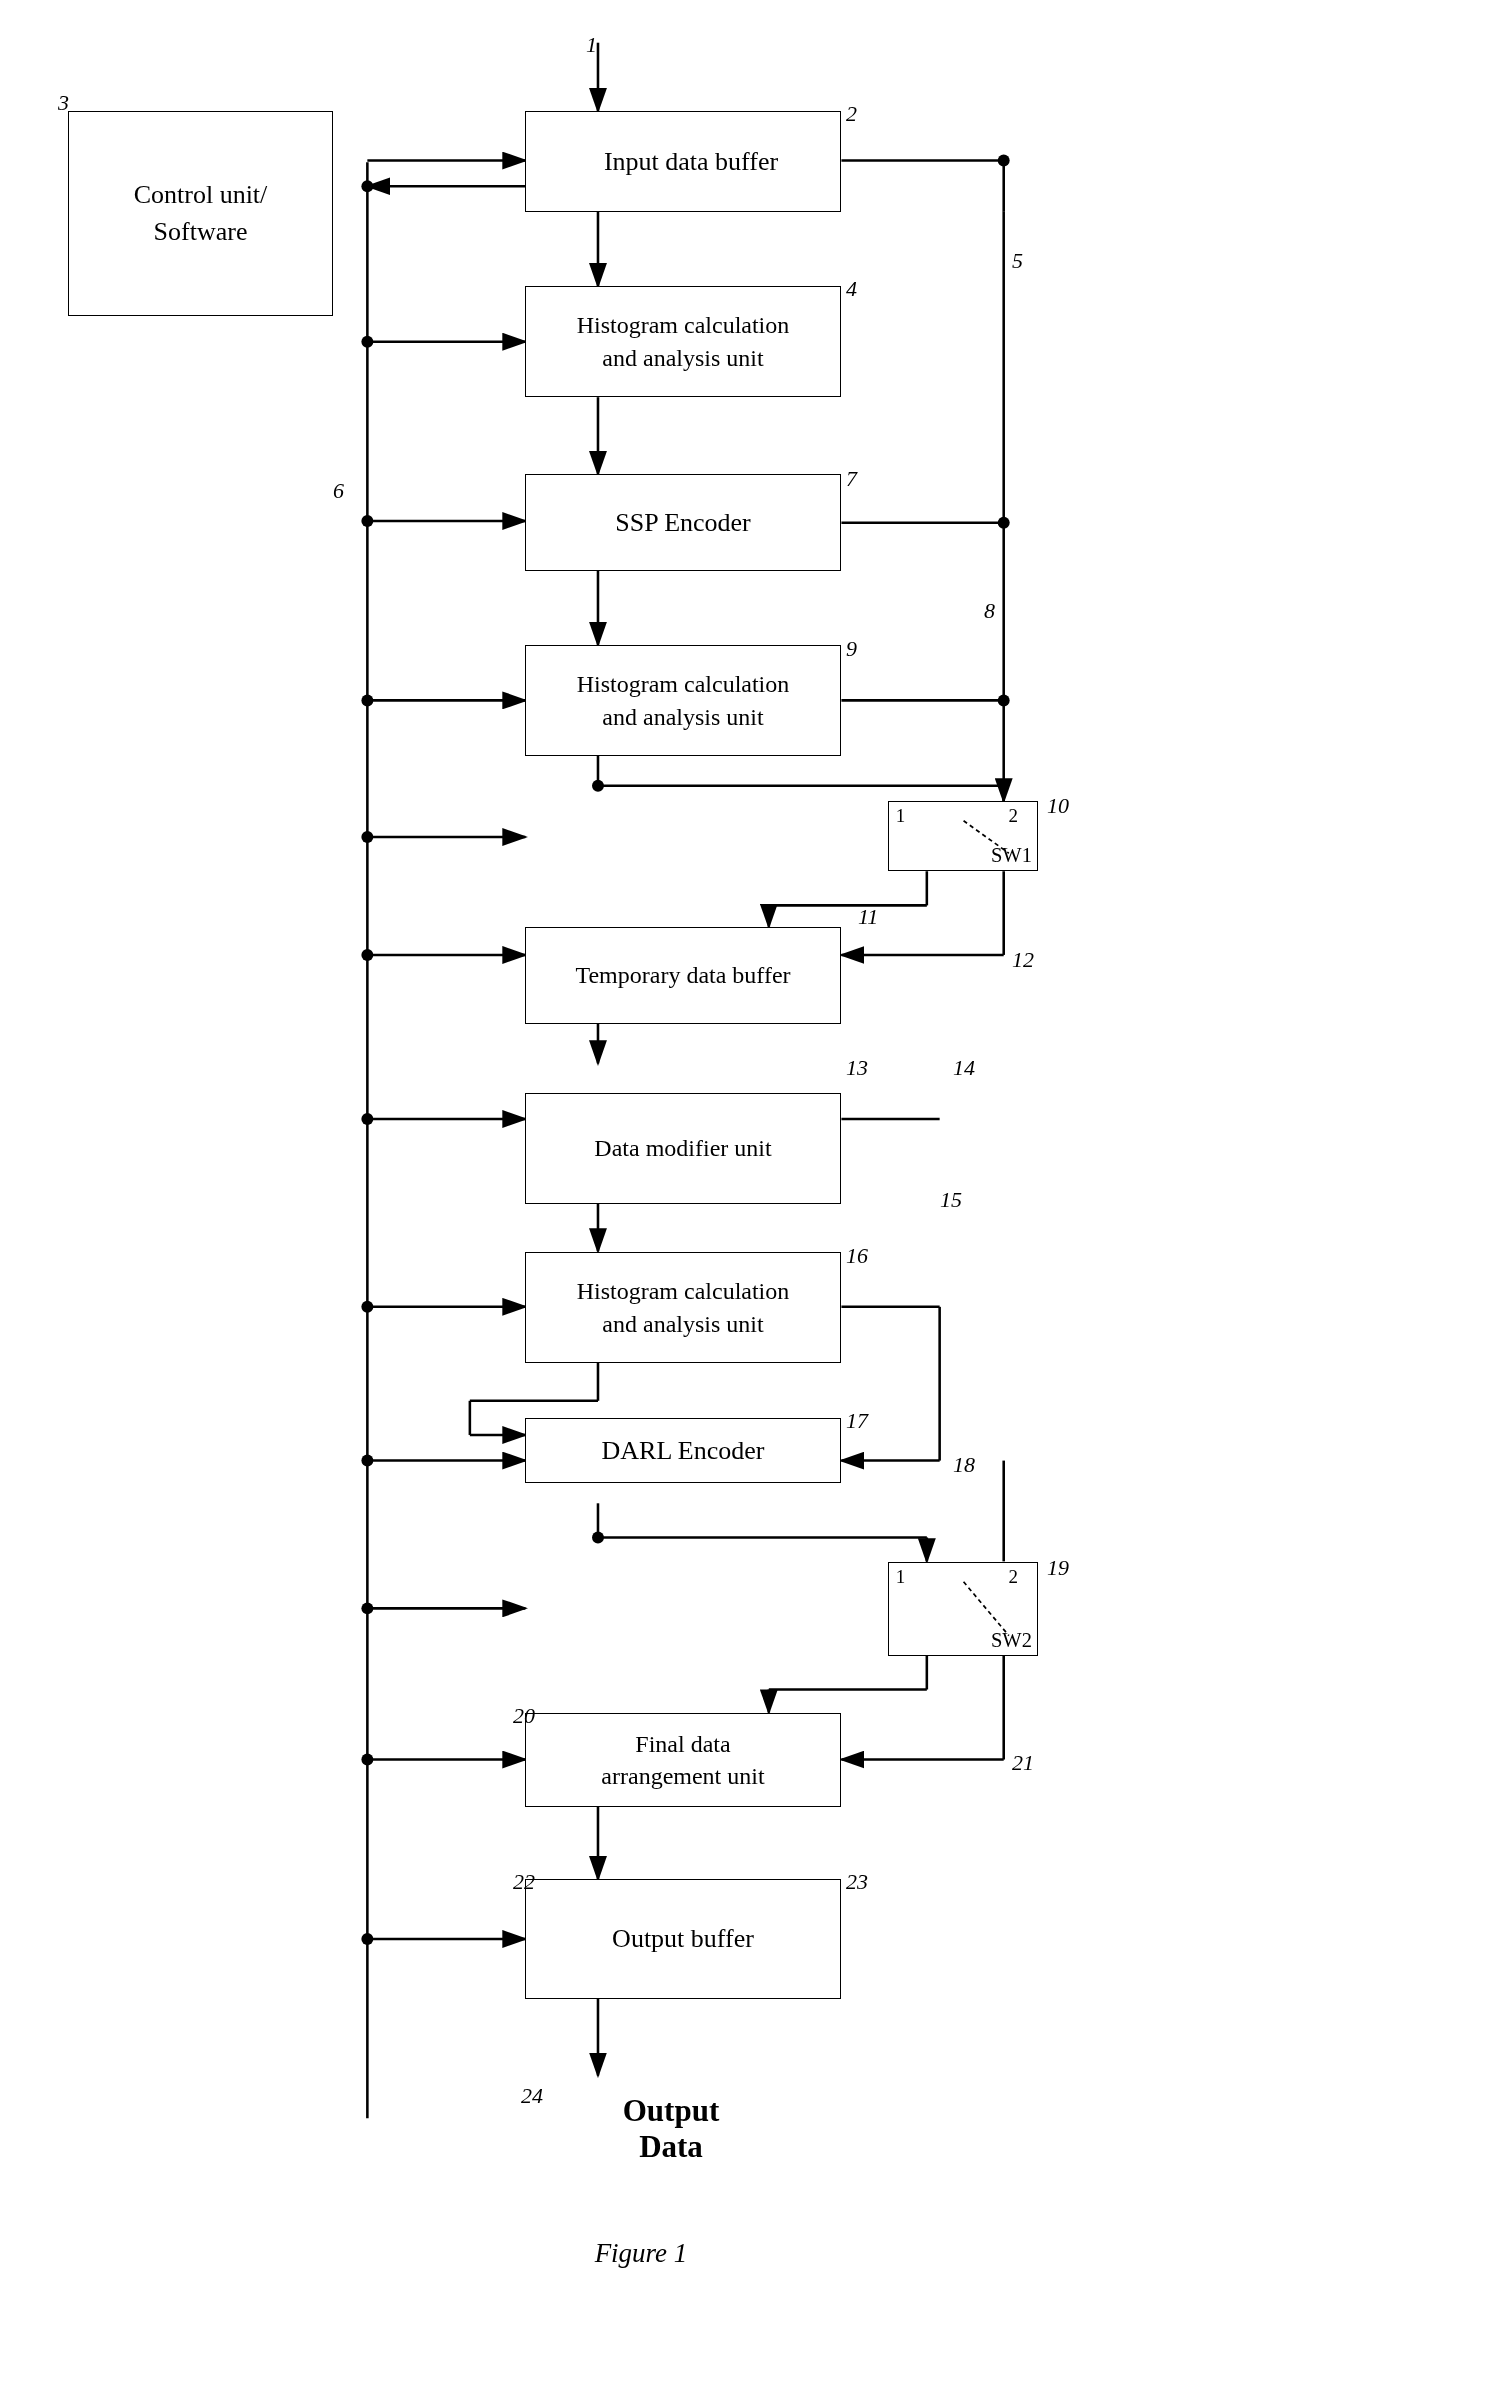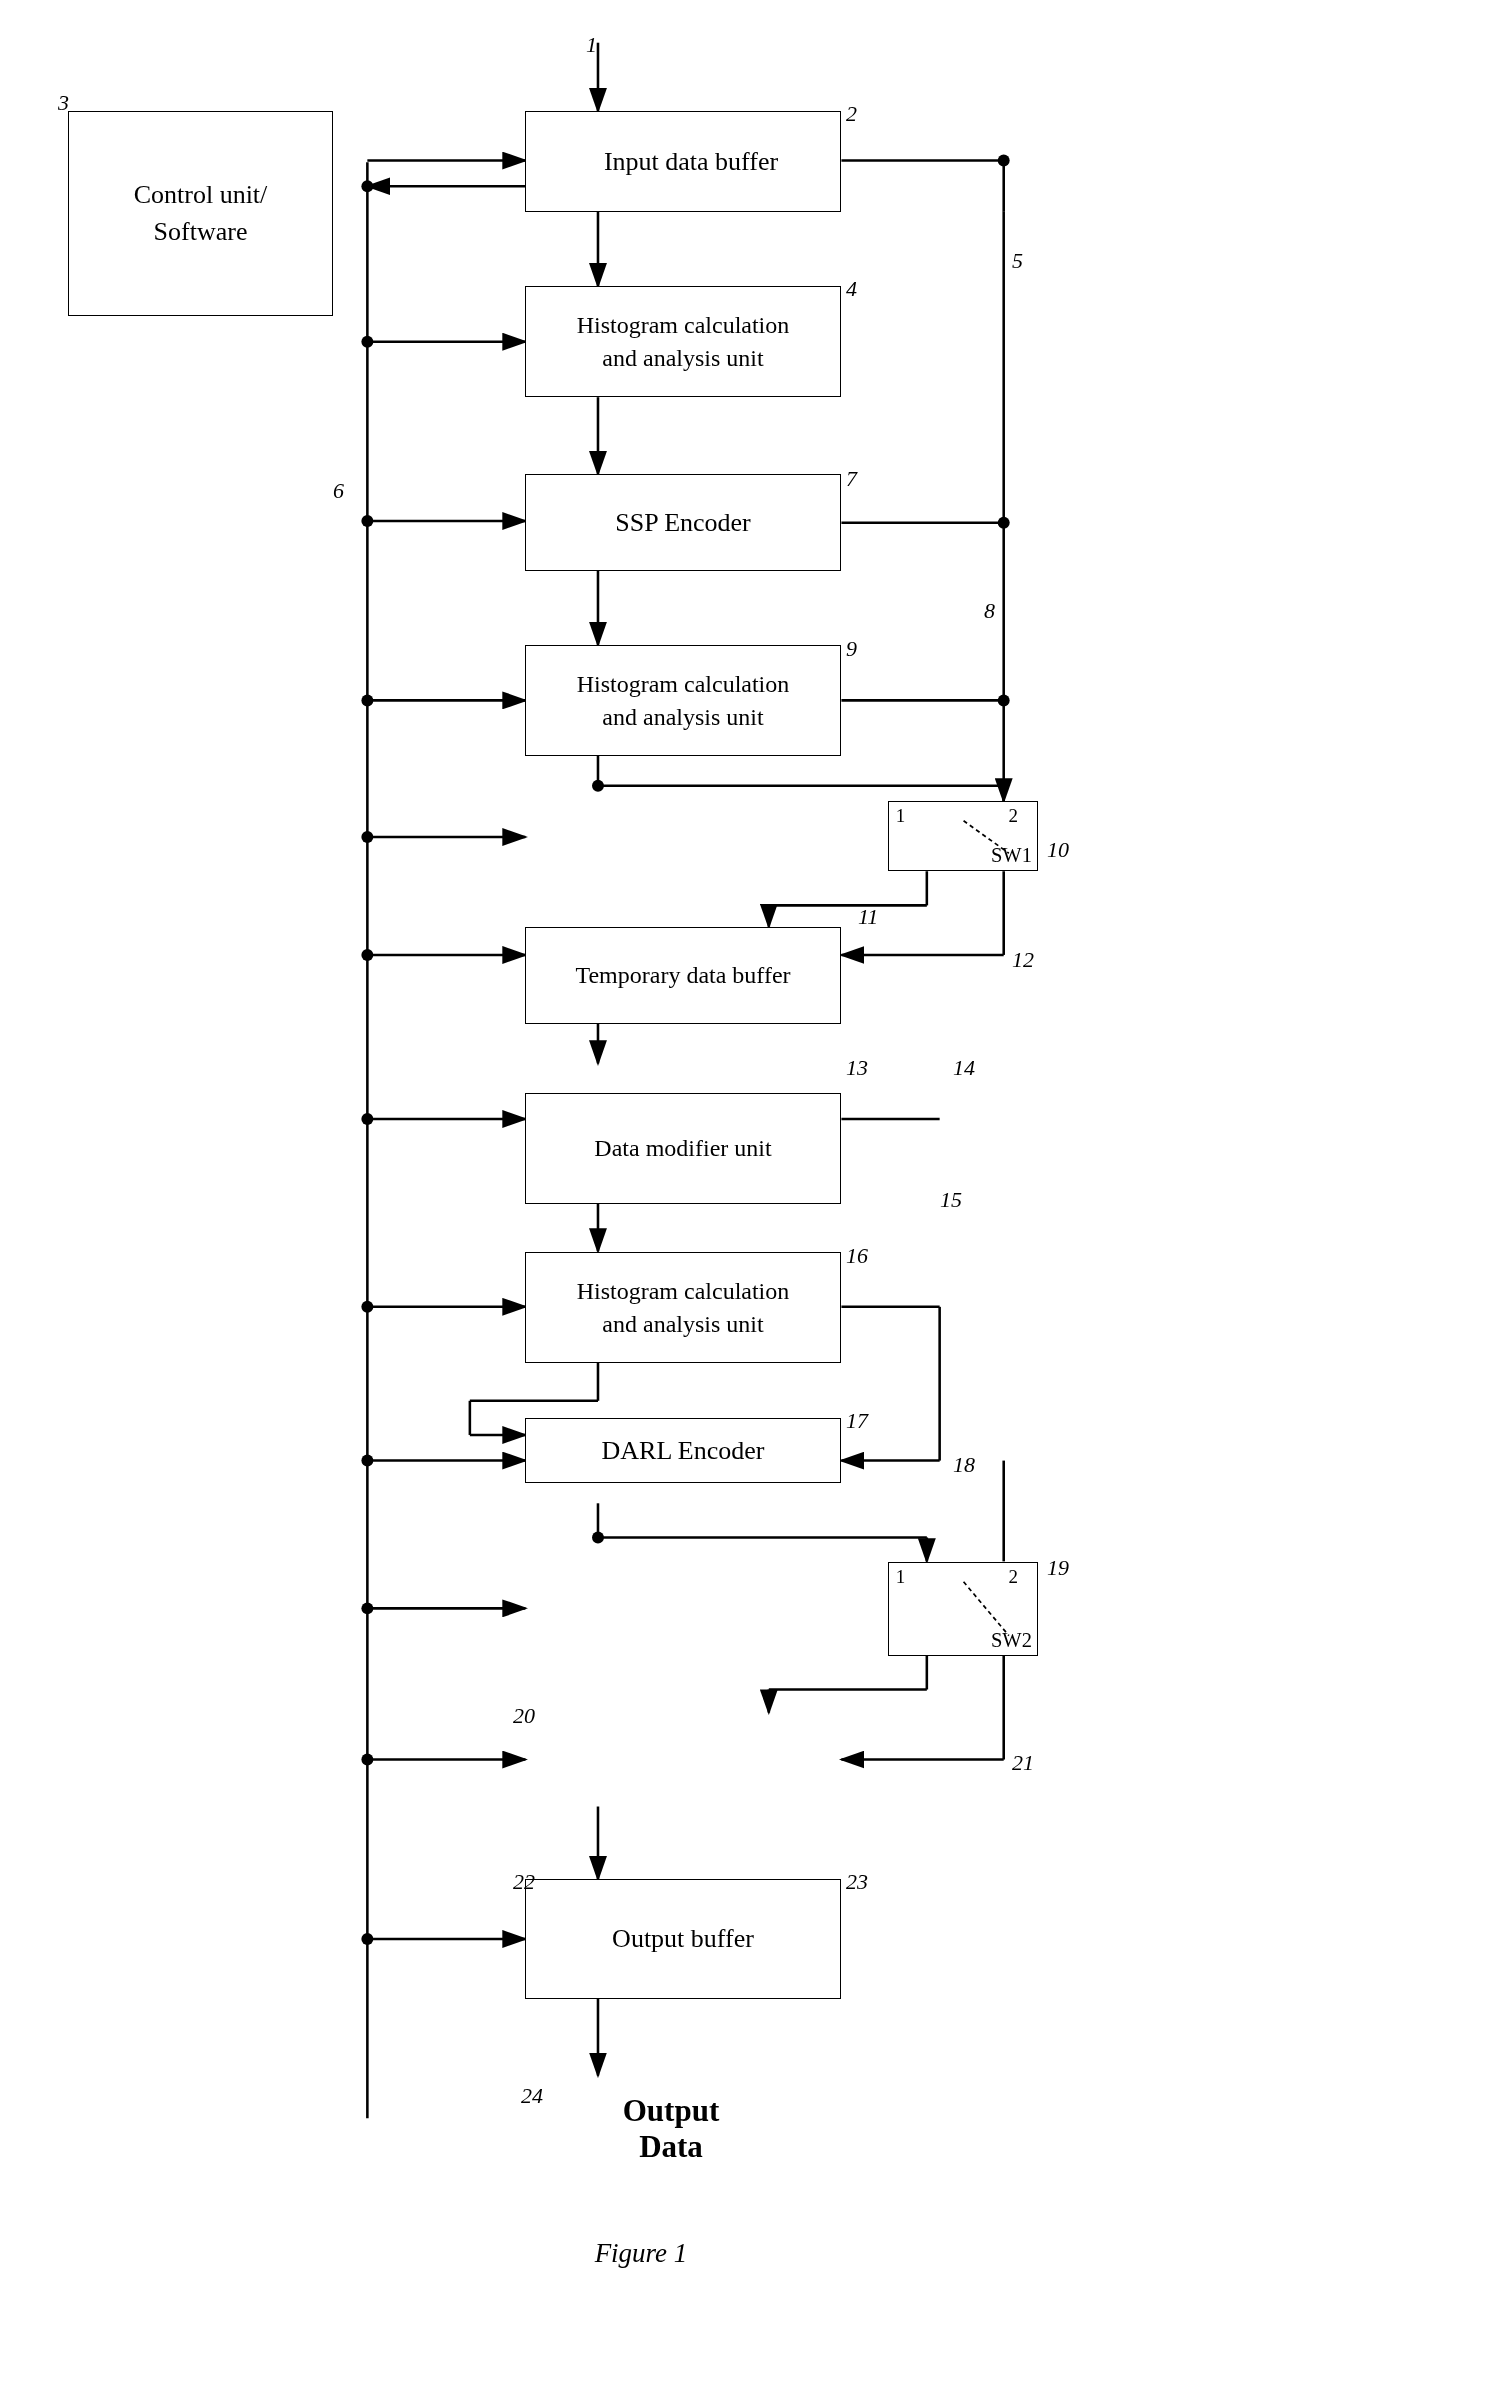--- a/index.html
+++ b/index.html
@@ -241,21 +241,21 @@
     <div class="sw-inner">
       <span class="sw-num1">1</span>
       <span class="sw-num2">2</span>
       <span class="sw-label">SW1</span>
 
       <svg width="150" height="70" style="position:absolute;top:0;left:0;" viewBox="0 0 175 82">
         <line x1="87" y1="22" x2="140" y2="60" stroke="#000" stroke-width="2" stroke-dasharray="5,4"></line>
       </svg>
     </div>
   </div>
-  <span class="ref-num" style="left:1047px; top:793px;margin-top:44px;">10</span>
+  <span class="ref-num" style="left:1047px; top:793px;">10</span>
 
   <div class="block" style="left:525px; top:927px; width:316px; height:97px;text-align:center;">
     <span style="font-size:24px;">Temporary data buffer</span>
   </div>
   <span class="ref-num" style="left:846px; top:904px;margin-left:12px;">11</span>
   <span class="ref-num" style="left:1012px; top:947px;">12</span>
 
   <div class="block" style="left:525px; top:1064px; width:316px; height:111px;margin-top:29px;">
     <span style="font-size:24px;">Data modifier unit</span>
   </div>
@@ -280,20 +280,23 @@
       <span class="sw-num2">2</span>
       <span class="sw-label">SW2</span>
 
       <svg width="150" height="94" style="position:absolute;top:0;left:0;" viewBox="0 0 175 110">
         <line x1="87" y1="22" x2="140" y2="85" stroke="#000" stroke-width="2" stroke-dasharray="5,4"></line>
       </svg>
     </div>
   </div>
   <span class="ref-num" style="left:1047px; top:1555px;">19</span>
 
+  <div class="block" style="left:525px; top:1713px; width:316px; height:94px;">
+    <span style="font-size:24px; line-height:1.35;">Final data<br>arrangement unit</span>
+  </div>
   <span class="ref-num" style="left:513px; top:1703px;">20</span>
   <span class="ref-num" style="left:1012px; top:1750px;">21</span>
 
   <div class="block" style="left:525px; top:1879px; width:316px; height:120px;">
     <span style="font-size:26px;">Output buffer</span>
   </div>
   <span class="ref-num" style="left:513px; top:1869px;">22</span>
   <span class="ref-num" style="left:846px; top:1869px;">23</span>
 
   <div class="output-data-label" style="left:564px; top:2093px; width:214px;">

